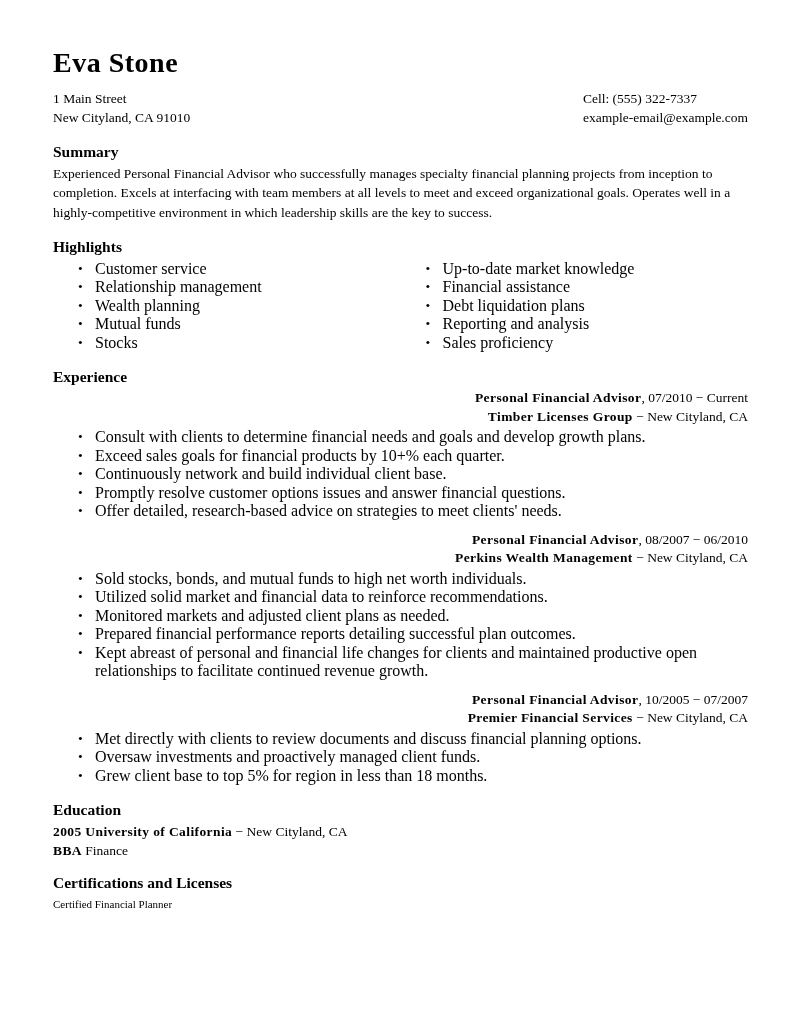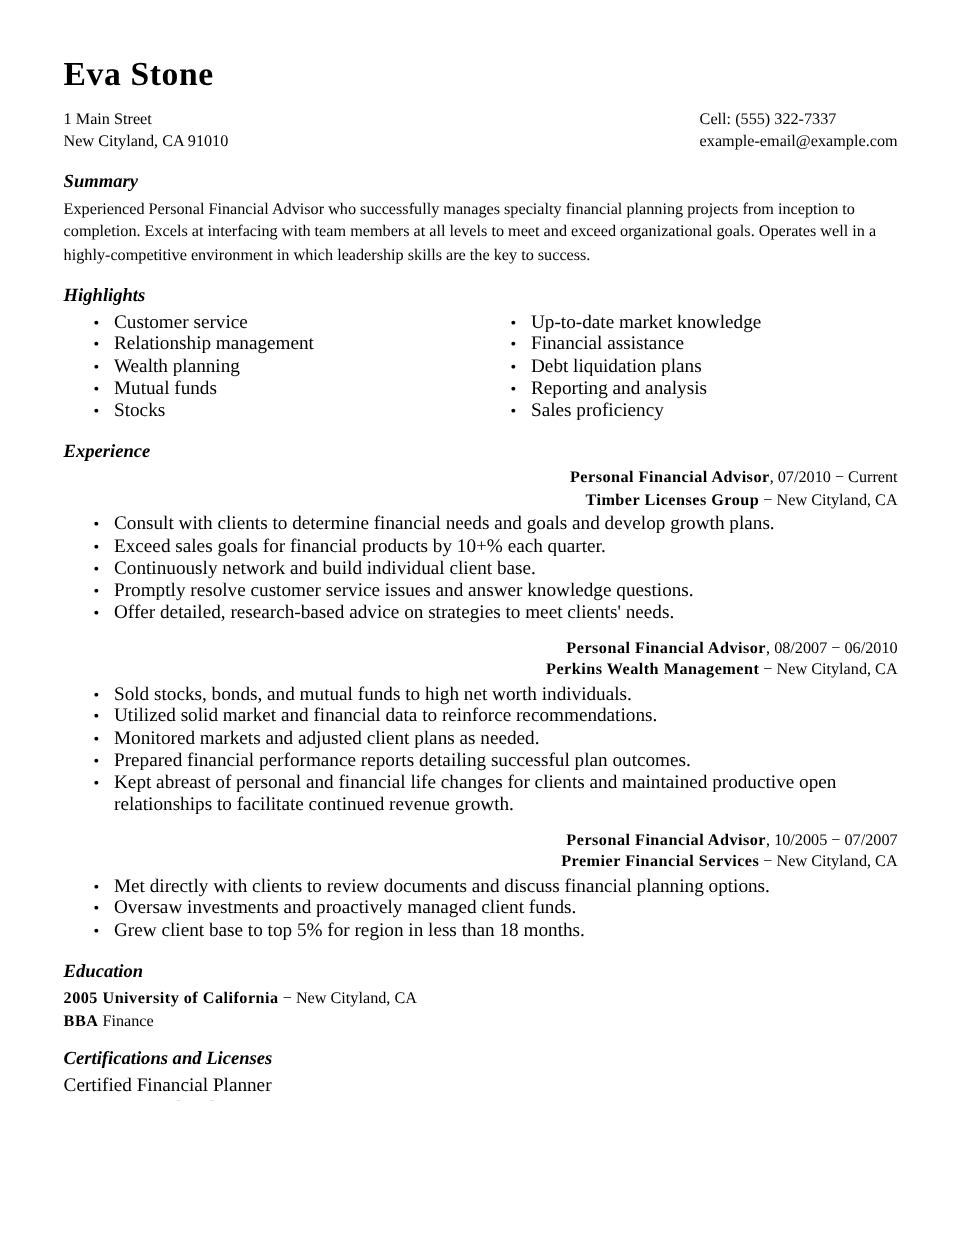--- a/index.html
+++ b/index.html
@@ -36,21 +36,20 @@
   .contact-left { text-align: left; }
   .contact-right { text-align: left; }
 
   
   .section { margin-top: 16px; }
   .section-heading {
     font-size: 15.5px;
     font-weight: bold;
     margin: 0 0 3px 0;
     line-height: 1.15;
-    font-style: italic;
   }
   .body-text {
     font-size: 13.5px;
     line-height: 19.5px;
     margin: 0;
   }
 
   
   ul.bullets {
     margin: 2px 0 0 0;
@@ -87,21 +86,21 @@
     text-align: right;
   }
   .bold { font-weight: bold; letter-spacing: 0.4px; }
 
   .edu-line {
     font-size: 13.5px;
     line-height: 19px;
     margin: 0;
   }
   .cert-line {
-    font-size: 16px;
+    font-size: 11px;
     line-height: 19px;
     margin: 0;
   }
   .section.certs { margin-top: 14px; }
 </style>
 </head>
 <body>
 
 <div class="page">
 
@@ -151,21 +150,21 @@
   <div class="section">
     <h2 class="section-heading">Experience</h2>
 
     <div class="job">
       <p class="job-line"><span class="bold">Personal Financial Advisor</span><span>, 07/2010 − Current</span></p>
       <p class="job-line"><span class="bold">Timber Licenses Group</span><span> − New Cityland, CA</span></p>
       <ul class="bullets">
         <li>Consult with clients to determine financial needs and goals and develop growth plans.</li>
         <li>Exceed sales goals for financial products by 10+% each quarter.</li>
         <li>Continuously network and build individual client base.</li>
-        <li>Promptly resolve customer service issues and answer knowledge questions.</li>
+        <li>Promptly resolve customer options issues and answer financial questions.</li>
         <li>Offer detailed, research-based advice on strategies to meet clients' needs.</li>
       </ul>
     </div>
 
     <div class="job">
       <p class="job-line"><span class="bold">Personal Financial Advisor</span><span>, 08/2007 − 06/2010</span></p>
       <p class="job-line"><span class="bold">Perkins Wealth Management</span><span> − New Cityland, CA</span></p>
       <ul class="bullets">
         <li>Sold stocks, bonds, and mutual funds to high net worth individuals.</li>
         <li>Utilized solid market and financial data to reinforce recommendations.</li>

